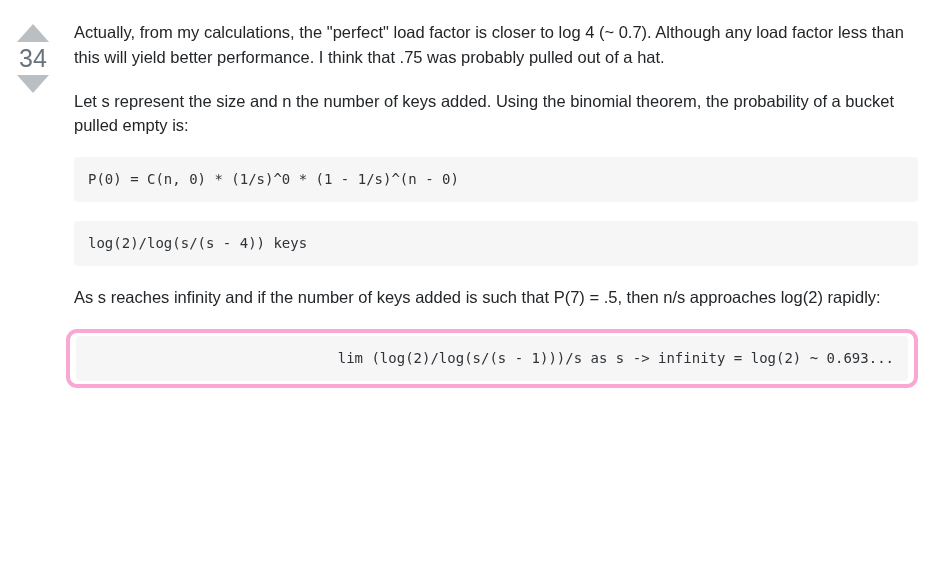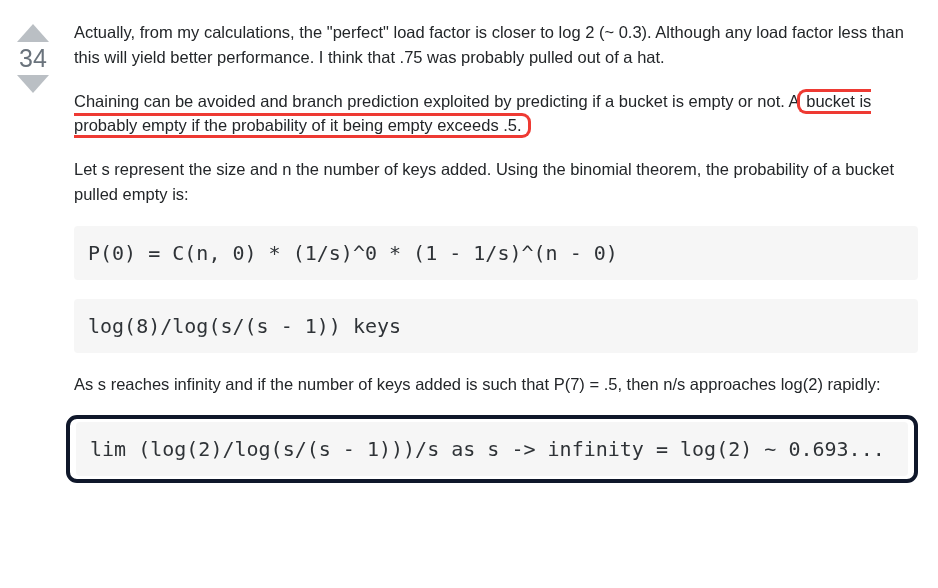--- a/index.html
+++ b/index.html
@@ -44,38 +44,39 @@
       padding-right: 10px;
     }
     .post-body p {
       margin-bottom: 19px;
     }
     .post-body pre {
       background: #f6f6f6;
       padding: 12px 14px;
       margin-bottom: 19px;
       font-family: Consolas, Menlo, Monaco, monospace;
-      font-size: 20px;
+      font-size: 14px;
       line-height: 1.5;
       color: #2f3337;
       border-radius: 4px;
       overflow-x: auto;
     }
     .highlight-box-1 {
       border: 3px solid #ee3a33;
       border-radius: 9px;
       padding: 0 6px 1px 6px;
       margin-left: -6px;
     }
     .code-highlight {
-      border: 4px solid #0f172a;
+      border: 4px solid #f9a8d4;
       border-radius: 11px;
       padding: 3px 6px 3px 6px;
       margin-bottom: 19px;
       margin-left: -8px;
+      text-align: right;
     }
     .code-highlight pre {
       margin-bottom: 0;
     }
   </style>
 </head>
 <body>
 
 <div class="answer">
   <div class="vote-cell">
@@ -86,25 +87,22 @@
     </div>
     <div class="vote-count">34</div>
     <div class="vote-arrow">
       <svg width="36" height="22" viewBox="0 0 36 22">
           <path d="M2 0 L18 18 L34 0 Z" fill="#babfc4"></path>
         </svg>
     </div>
   </div>
 
   <div class="post-body">
-    <p>Actually, from my calculations, the "perfect" load factor is closer to log 2 (~ 0.3). Although any load factor less than this will yield better performance. I think that .75 was probably pulled out of a hat.</p>
-    <p>
-      <span>Chaining can be avoided and branch prediction exploited by predicting if a bucket is empty or not. A </span><span class="highlight-box-1">bucket is probably empty if the probability of it being empty exceeds .5.</span>
-    </p>
+    <p>Actually, from my calculations, the "perfect" load factor is closer to log 4 (~ 0.7). Although any load factor less than this will yield better performance. I think that .75 was probably pulled out of a hat.</p>
     <p>Let s represent the size and n the number of keys added. Using the binomial theorem, the probability of a bucket pulled empty is:</p>
     <pre><code>P(0) = C(n, 0) * (1/s)^0 * (1 - 1/s)^(n - 0)</code></pre>
-    <pre><code>log(8)/log(s/(s - 1)) keys</code></pre>
+    <pre><code>log(2)/log(s/(s - 4)) keys</code></pre>
     <p>As s reaches infinity and if the number of keys added is such that P(7) = .5, then n/s approaches log(2) rapidly:</p>
     <div class="code-highlight">
       <pre><code>lim (log(2)/log(s/(s - 1)))/s as s -&gt; infinity = log(2) ~ 0.693...</code></pre>
     </div>
   </div>
 </div>
 
 </body></html>

